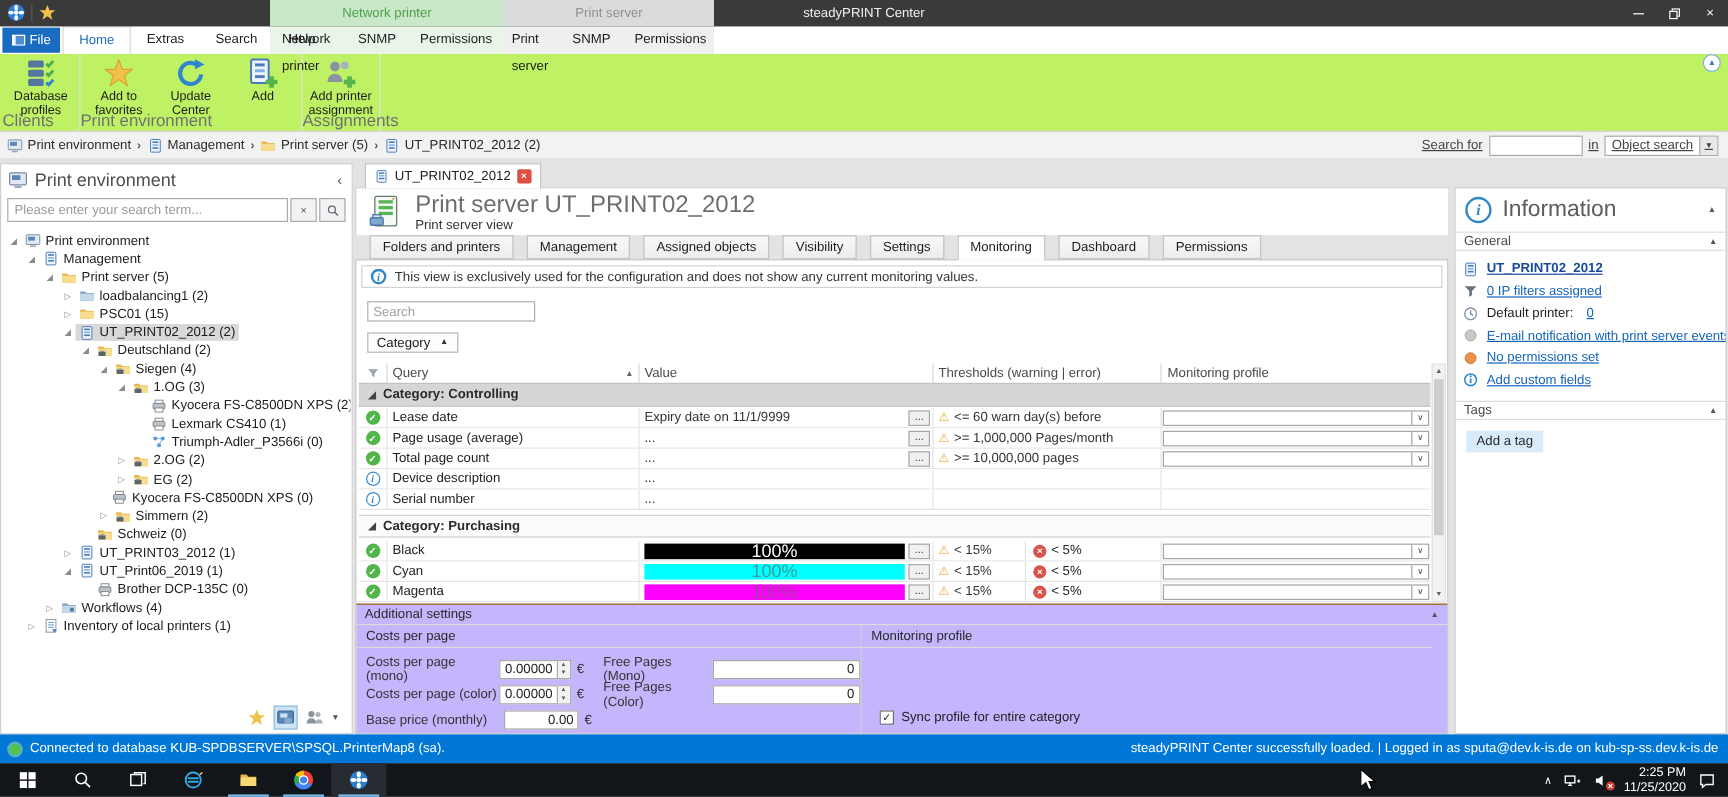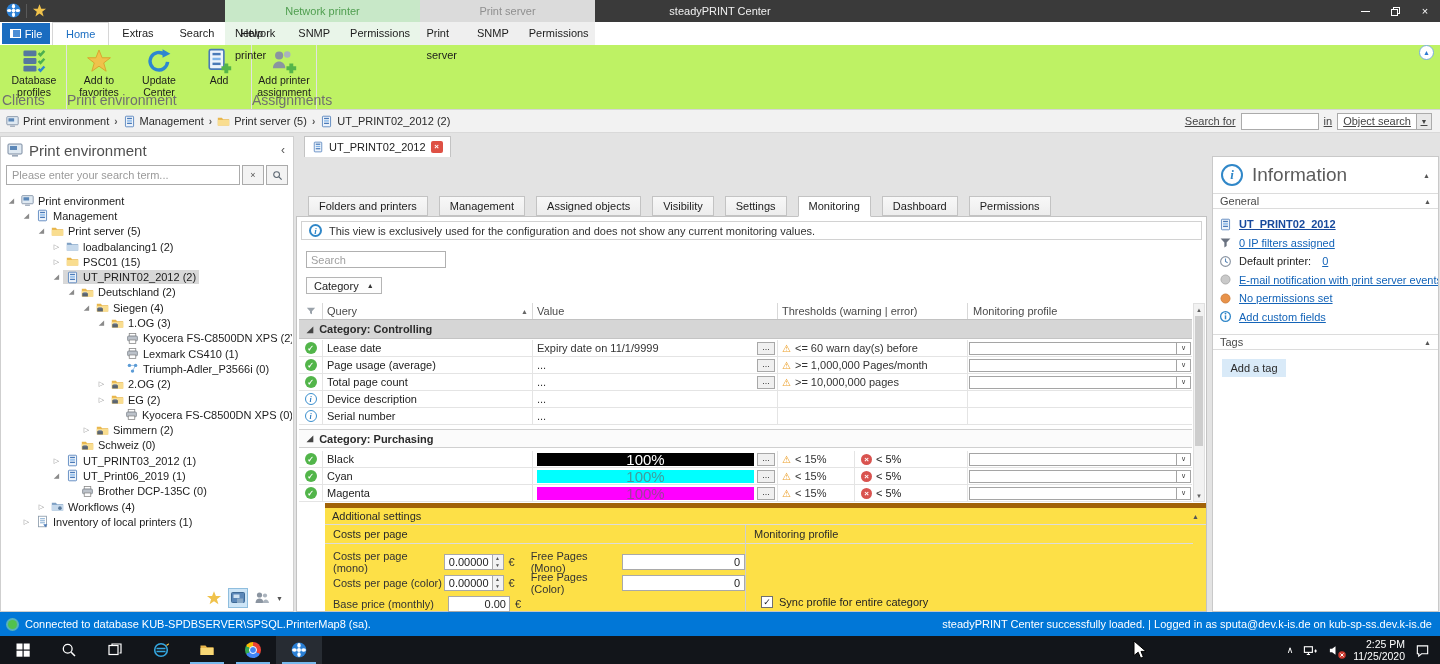--- a/index.html
+++ b/index.html
@@ -141,21 +141,21 @@
   .err { display:flex; align-items:center; gap:4px; }
   .eic { width:11px; height:11px; border-radius:50%; background:#d9534f; color:#fff; font-size:8px; font-weight:bold; display:flex; align-items:center; justify-content:center; }
   .combo { flex:1; height:13px; border:1px solid #a5a5a5; background:#fff; display:flex; justify-content:flex-end; }
   .combo-a { width:14px; border-left:1px solid #a5a5a5; display:flex; align-items:center; justify-content:center; font-size:7px; color:#444; }
   .tscroll { position:absolute; right:1px; top:86px; height:199px; width:12px; background:#f2f2f2; border:1px solid #e0e0e0; }
   .tscroll .sa { height:11px; display:flex; align-items:center; justify-content:center; font-size:6px; color:#606060; }
   .tscroll .thumb { position:absolute; left:1px; right:1px; top:12px; height:130px; background:#cdcdcd; }
   .tscroll .sa.down { position:absolute; bottom:0; left:0; right:0; }
 
   
-  .addl { position:absolute; left:0; right:0; top:286px; bottom:0; background:#fde047; border-top:5px solid #a16207;margin-left:28px; }
+  .addl { position:absolute; left:0; right:0; top:286px; bottom:0; background:#c4b5fd; border-top:1px solid #a16207; }
   .addl-head { height:17px; display:flex; align-items:center; padding:0 7px; border-bottom:1px solid #dcdcdc; color:#2a2a2a; }
   .addl-head .ca { margin-left:auto; font-size:7px; color:#555; }
   .gbox { position:absolute; top:17px; bottom:0; }
   .gbox.costs { left:0; width:421px; border-right:1px solid #cfcfcf; }
   .gbox.prof { left:421px; right:13px; }
   .gbox-title { height:19px; line-height:19px; padding-left:8px; border-bottom:1px solid #dcdcdc; color:#2a2a2a; }
   .crows { padding-top:10px; }
   .crow { display:flex; align-items:center; height:16px; margin:0 0 5px 8px; }
   .clab { width:115px; color:#333; }
   .cinput { width:62px; height:16px; border:1px solid #a9a9a9; display:flex; background:#fff; }
@@ -606,21 +606,21 @@
               <svg viewBox="0 0 16 16">
                 <path d="M1 3.5h5l1.5 1.7H15V13H1Z" fill="#e8b64c"></path>
                 <path d="M1 6h14v7H1Z" fill="#f9dd8f"></path>
                 <rect x="1.5" y="8.7" width="7" height="4.3" rx="0.5" fill="#5a6470"></rect>
                 <rect x="2.8" y="7.5" width="4.4" height="1.4" fill="#8d98a5"></rect>
               </svg>
             </span>
             <span class="tlab">EG (2)</span>
           </span>
         </div>
-        <div class="titem" style="padding-left:108px">
+        <div class="titem" style="padding-left:76px">
           <span class="texp"></span>
           <span class="thl">
             <span class="ticon">
               <svg viewBox="0 0 16 16">
                 <rect x="4" y="1.8" width="8" height="3.4" fill="#fff" stroke="#8a8a8a"></rect>
                 <rect x="2" y="5" width="12" height="5.8" rx="1" fill="#bcc2ca" stroke="#7d848d"></rect>
                 <rect x="4" y="9.8" width="8" height="4.2" fill="#fff" stroke="#8a8a8a"></rect>
               </svg>
             </span>
             <span class="tlab">Kyocera FS-C8500DN XPS (0)</span>
@@ -755,20 +755,37 @@
           <svg viewBox="0 0 16 16">
             <rect x="3" y="1.5" width="10" height="13" rx="1" fill="#eef4fb" stroke="#4a7ab8"></rect>
             <rect x="5" y="3.5" width="6" height="1.6" fill="#4a7ab8"></rect>
             <rect x="5" y="6.5" width="6" height="1.6" fill="#7fb3e8"></rect>
             <rect x="5" y="9.5" width="6" height="1.6" fill="#4a7ab8"></rect>
           </svg>
         </span>
       <span>UT_PRINT02_2012</span>
       <span class="doc-close">×</span>
     </div>
+    <div class="doc-head">
+      <span class="bigicon">
+        <svg viewBox="0 0 28 28">
+            <rect x="5" y="1.5" width="17" height="23" rx="1.5" fill="#f4faf4" stroke="#6a7a6a"></rect>
+            <rect x="8" y="4.5" width="11" height="2.6" fill="#57b457"></rect>
+            <rect x="8" y="9" width="11" height="2.6" fill="#57b457"></rect>
+            <rect x="8" y="13.5" width="11" height="2.6" fill="#57b457"></rect>
+            <circle cx="19.5" cy="3.4" r="0.9" fill="#e2963c"></circle>
+            <rect x="1.5" y="18" width="10" height="6" rx="1" fill="#7fa8d0" stroke="#4a76a8"></rect>
+            <rect x="3.5" y="15.8" width="6" height="2.4" fill="#d8e6f4" stroke="#4a76a8"></rect>
+          </svg>
+      </span>
+      <span class="doc-titles">
+        <span class="doc-title">Print server UT_PRINT02_2012</span>
+        <span class="doc-sub">Print server view</span>
+      </span>
+    </div>
     <div class="vtabs">
         <div class="vtab">Folders and printers</div>
         <div class="vtab">Management</div>
         <div class="vtab">Assigned objects</div>
         <div class="vtab">Visibility</div>
         <div class="vtab">Settings</div>
         <div class="vtab act">Monitoring</div>
         <div class="vtab">Dashboard</div>
         <div class="vtab">Permissions</div>
       </div>

